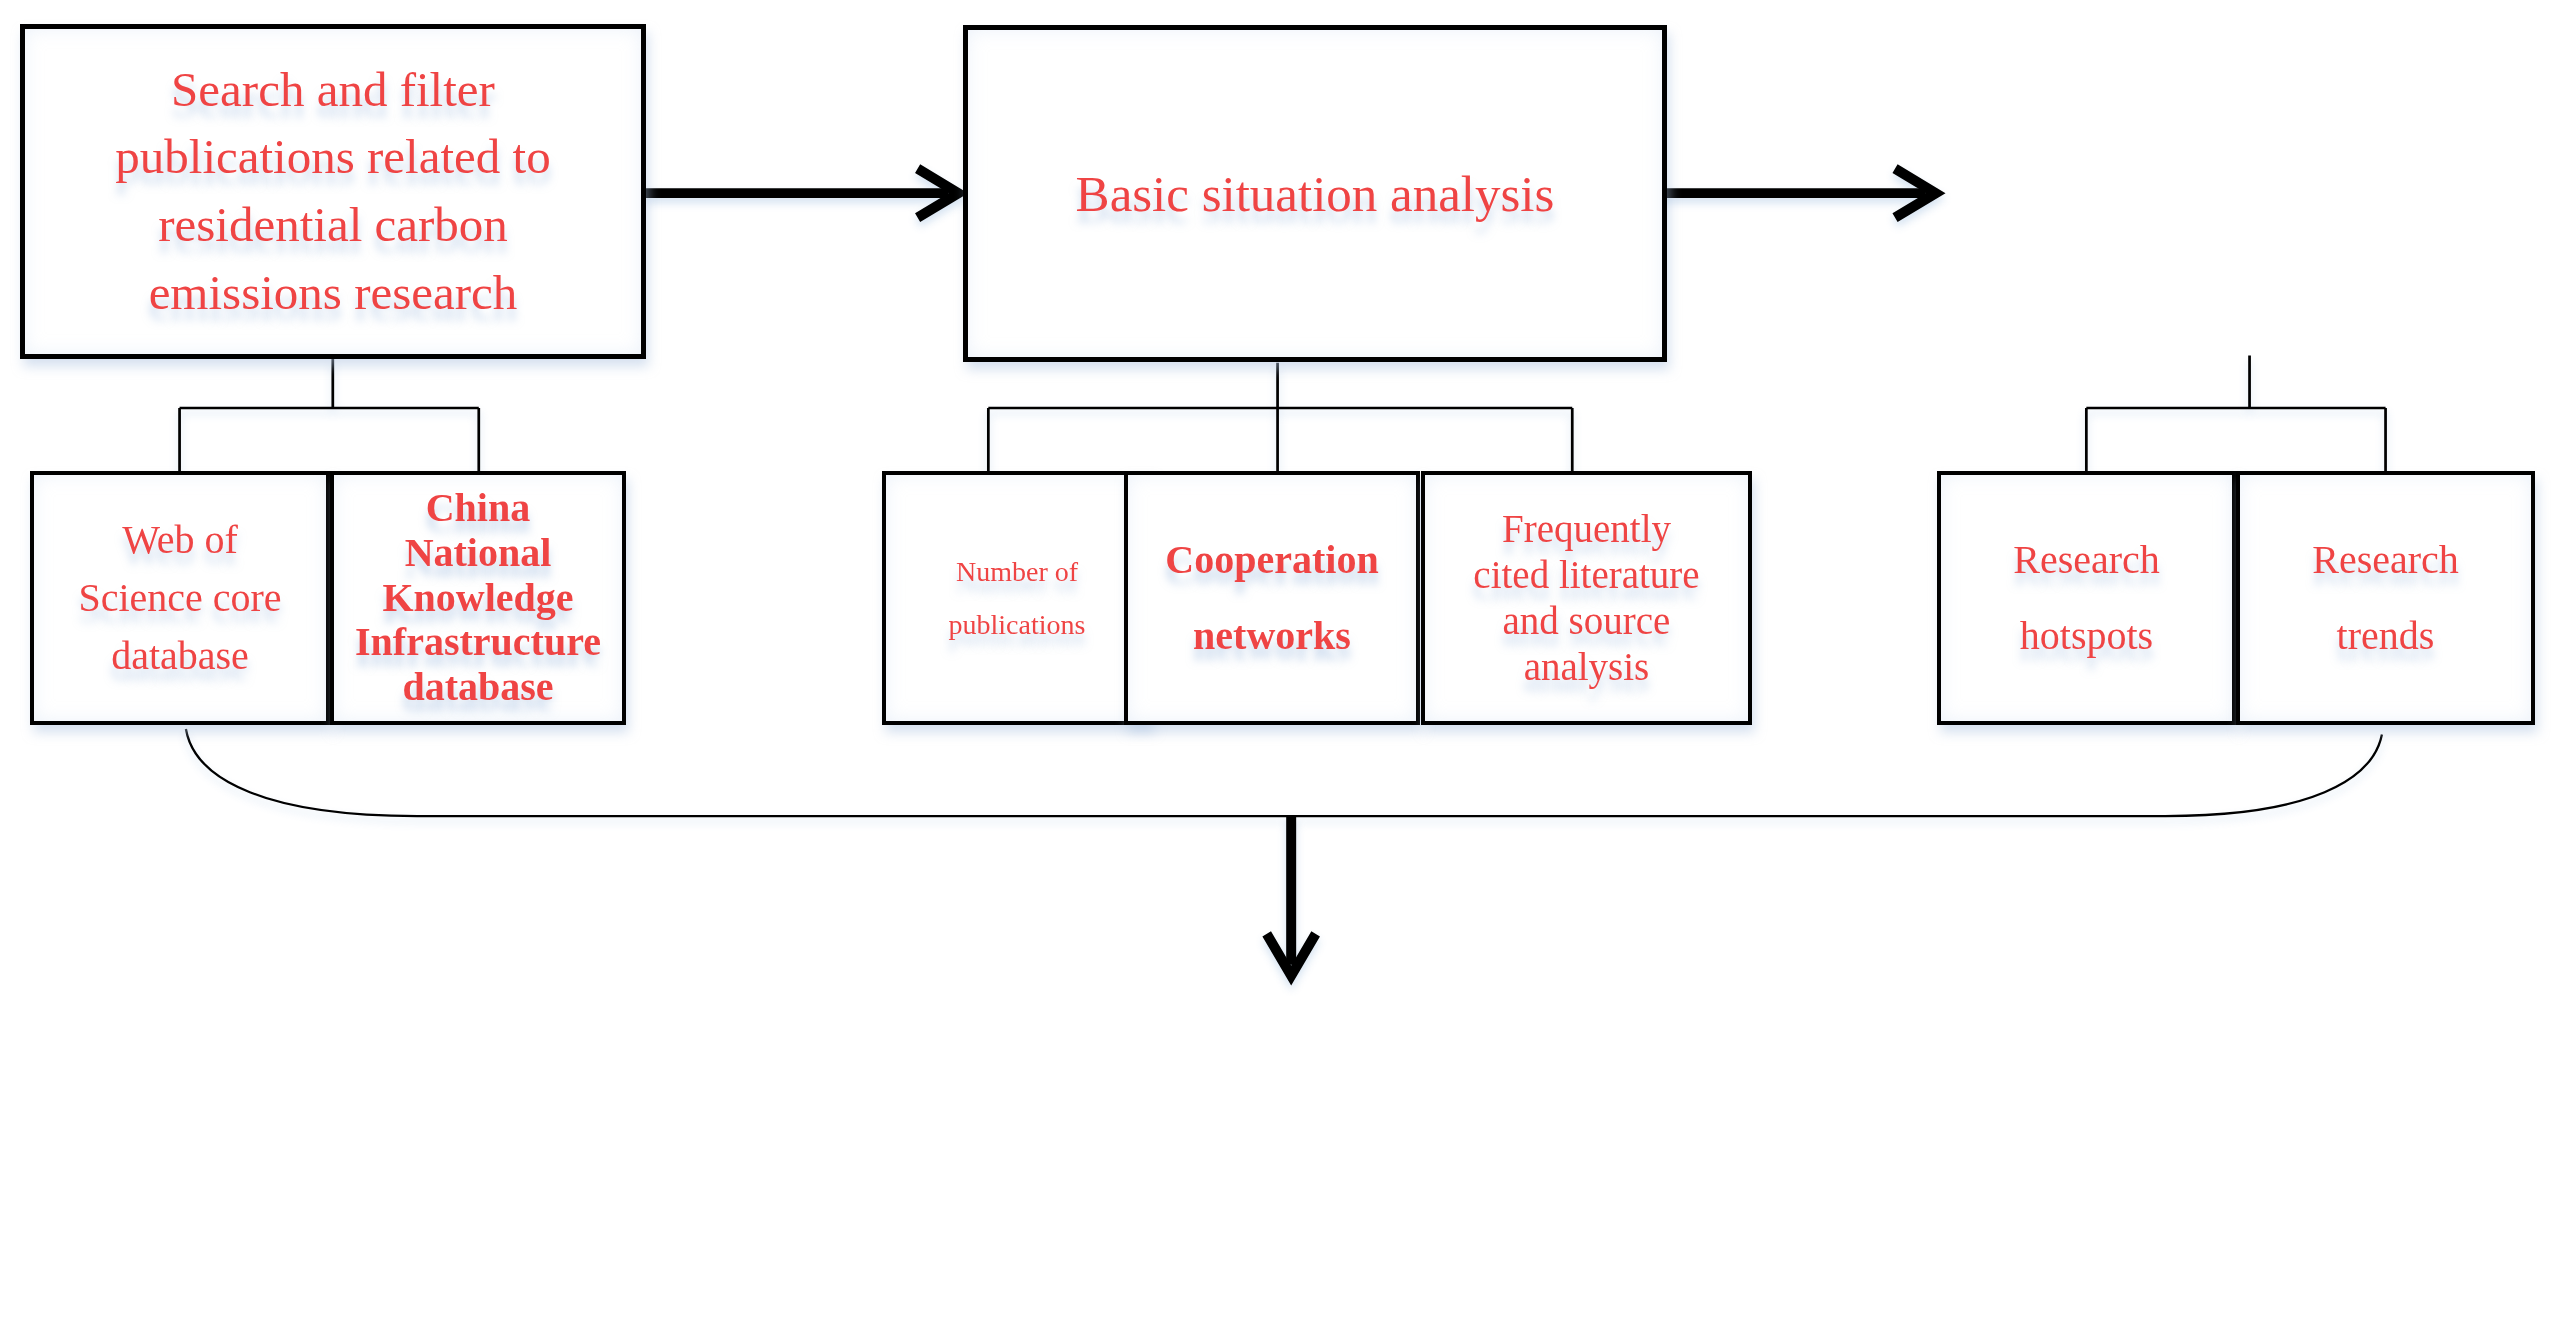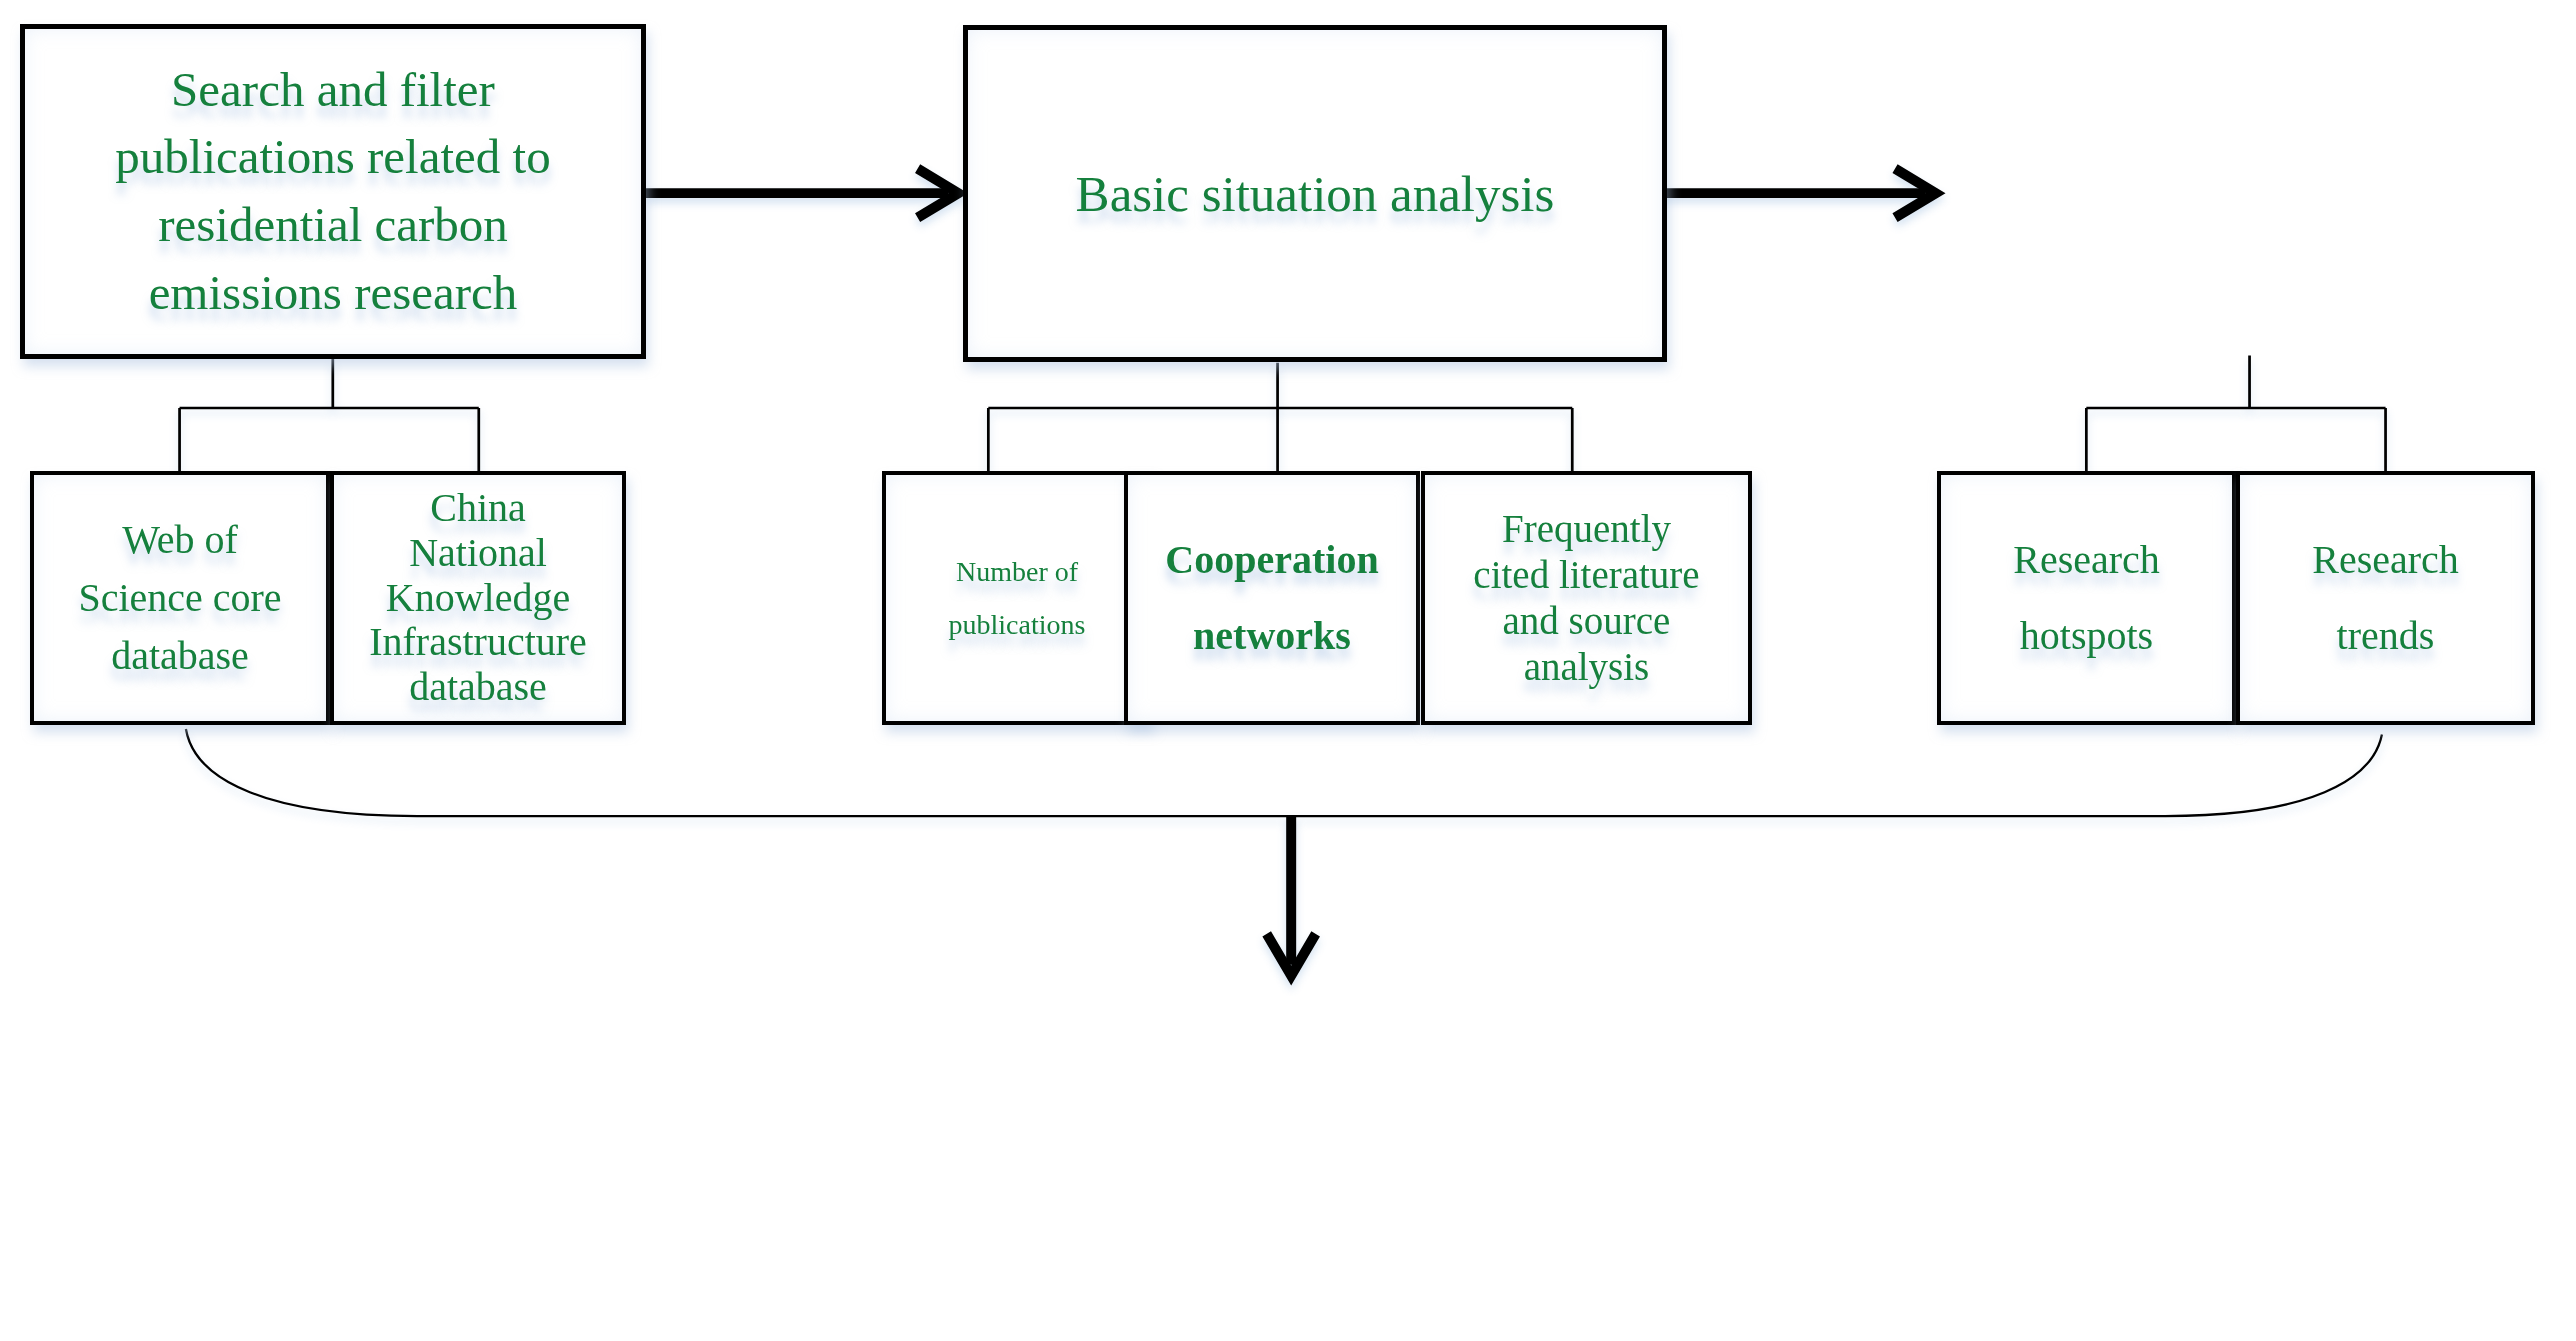--- a/index.html
+++ b/index.html
@@ -6,21 +6,21 @@
     margin: 0;
     padding: 0;
     background: #ffffff;
   }
   .canvas {
     position: relative;
     width: 2576px;
     height: 1341px;
     background: #ffffff;
     font-family: "Liberation Serif", "DejaVu Serif", serif;
-    color: #15803d;
+    color: #ef4444;
     overflow: hidden;
   }
   svg.wires {
     position: absolute;
     left: 0; top: 0;
     width: 2576px; height: 1341px;
     filter: drop-shadow(0 5.4px 4.5px rgba(160,190,225,0.45));
   }
   .node {
     position: absolute;
@@ -40,21 +40,21 @@
     padding: 0 5.4px;
   }
 
   
   .n-search  { left: 20px;   top: 23.6px;  width: 626px; height: 335px; font-size: 49px; line-height: 1.38; }
   .n-basic   { left: 963px; top: 25.4px;  width: 704px; height: 337px; font-size: 51px; line-height: 1.38; }
   .n-hotrend { left: 1940px; top: 23.6px;  width: 618px; height: 332px; font-size: 49px; line-height: 1.40; }
 
   
   .n-wos     { left: 30px;   top: 471px; width: 300px; height: 254px; font-size: 40px; line-height: 1.45; }
-  .n-cnki    { left: 330px;  top: 471px; width: 296px; height: 254px; font-size: 40px; line-height: 1.12; }
+  .n-cnki    { left: 330px;  top: 471px; width: 296px; height: 254px; font-size: 40px; line-height: 1.12; font-weight: bold; }
   .n-numpub  { left: 882px;  top: 471px; width: 270px; height: 254px; font-size: 28px; line-height: 1.90; justify-content: center; }
   .n-coop    { left: 1124px; top: 471px; width: 296px; height: 254px; font-size: 40px; line-height: 1.90; font-weight: bold; }
   .n-cited   { left: 1421px; top: 471px; width: 331px; height: 254px; font-size: 39px; line-height: 1.18; }
   .n-rhot    { left: 1937px; top: 471px; width: 299px; height: 254px; font-size: 40px; line-height: 1.90; }
   .n-rtrend  { left: 2236px; top: 471px; width: 299px; height: 254px; font-size: 40px; line-height: 1.90; }
 
   
   .n-concl   { left: 977px; top: 981px; width: 628px; height: 339px; font-size: 50px; line-height: 1.55; }
 </style>
 </head>

